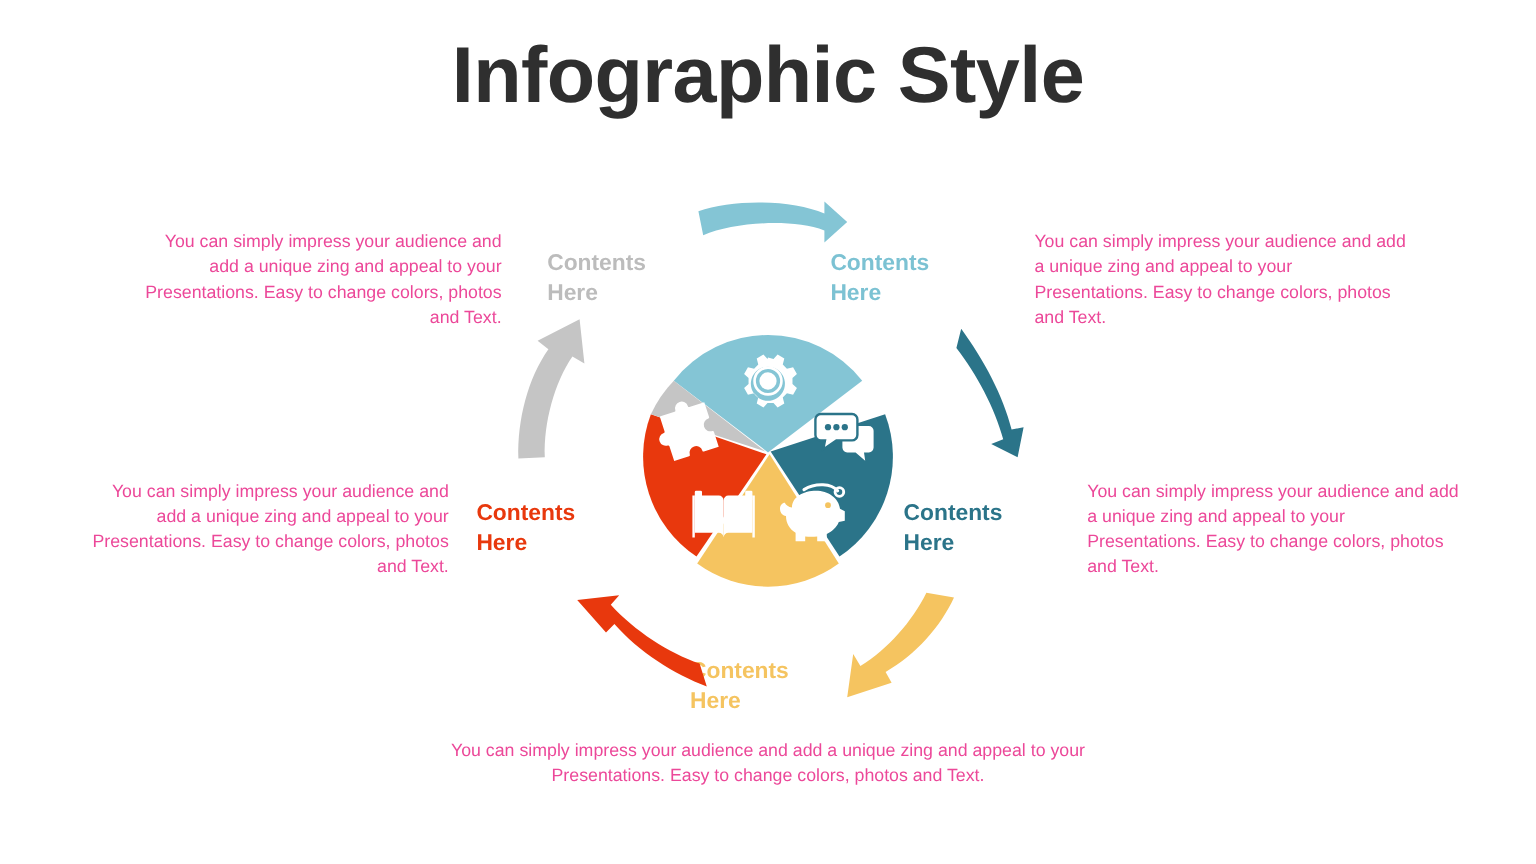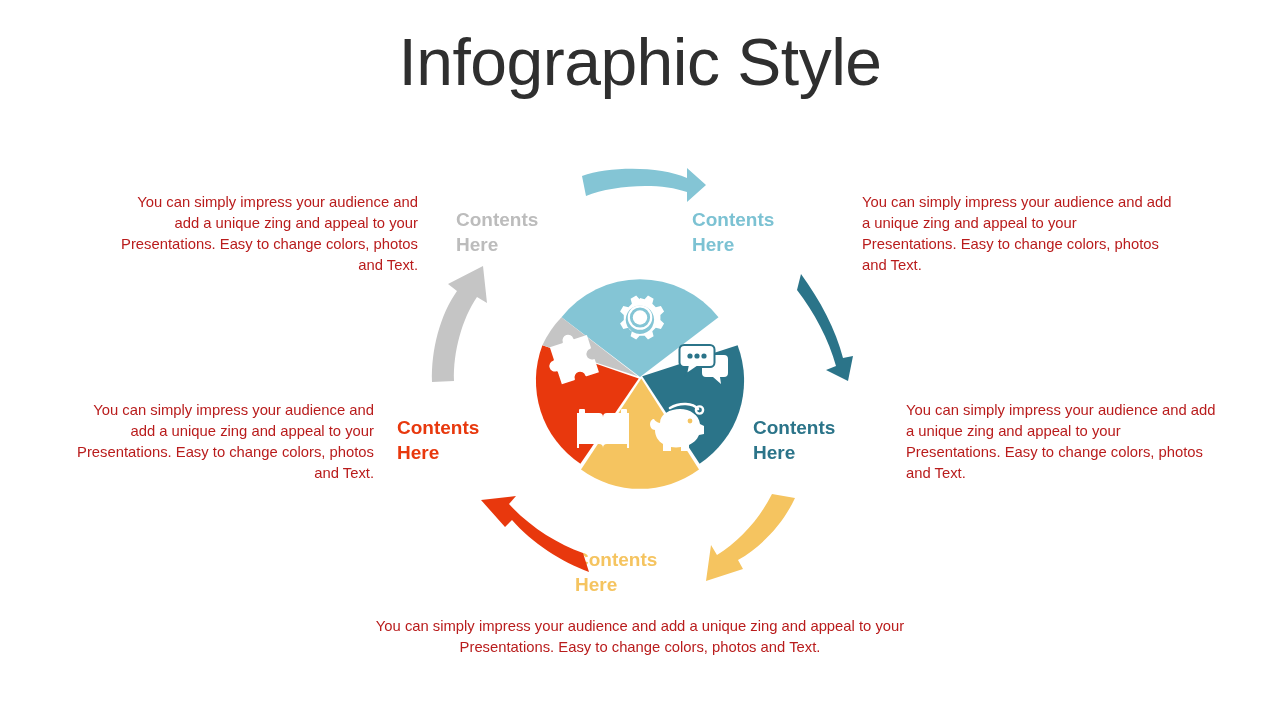--- a/index.html
+++ b/index.html
@@ -3,26 +3,26 @@
 <meta charset="utf-8">
 <style>
   html,body{margin:0;padding:0;}
   body{
     width:1280px;height:720px;background:#ffffff;
     font-family:"Liberation Sans", sans-serif;
     overflow:hidden;position:relative;
   }
   #page-title{
     position:absolute;left:0;top:26px;width:1280px;text-align:center;
-    font-size:66px;line-height:1.1;color:#2f2f2f;font-weight:400;
+    font-size:66px;line-height:1.1;color:#2f2f2f;font-weight:700;
     letter-spacing:-0.5px;
   }
   .body-text{
     position:absolute;
-    font-size:14.8px;line-height:21px;color:#b91c1c;
+    font-size:14.8px;line-height:21px;color:#ec4899;
   }
   .lbl{
     position:absolute;font-weight:bold;font-size:19px;line-height:25px;
     text-align:left;
   }
   #wheel{position:absolute;left:0;top:0;width:1280px;height:720px;}
   .tl-right{text-align:right;}
   .tl-left{text-align:left;}
   .tl-center{text-align:center;}
 </style>

